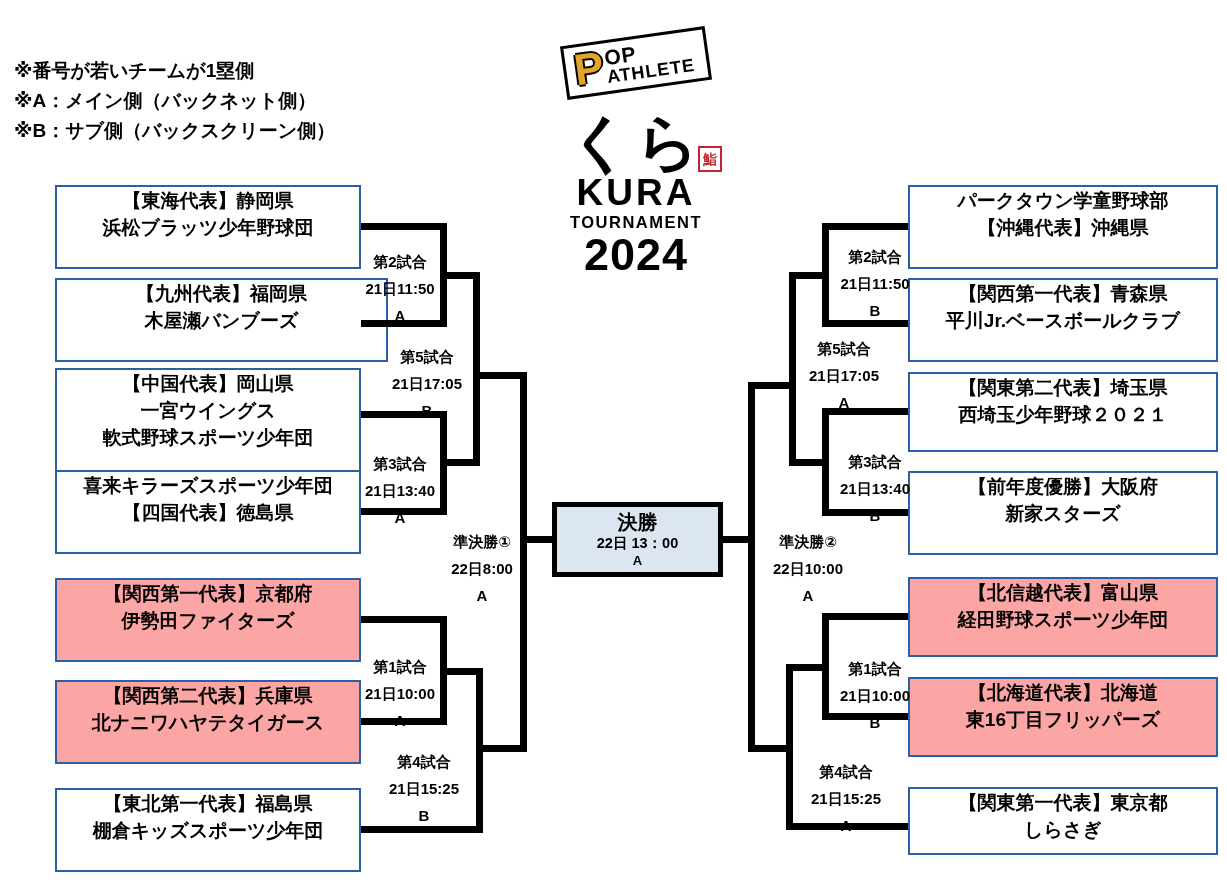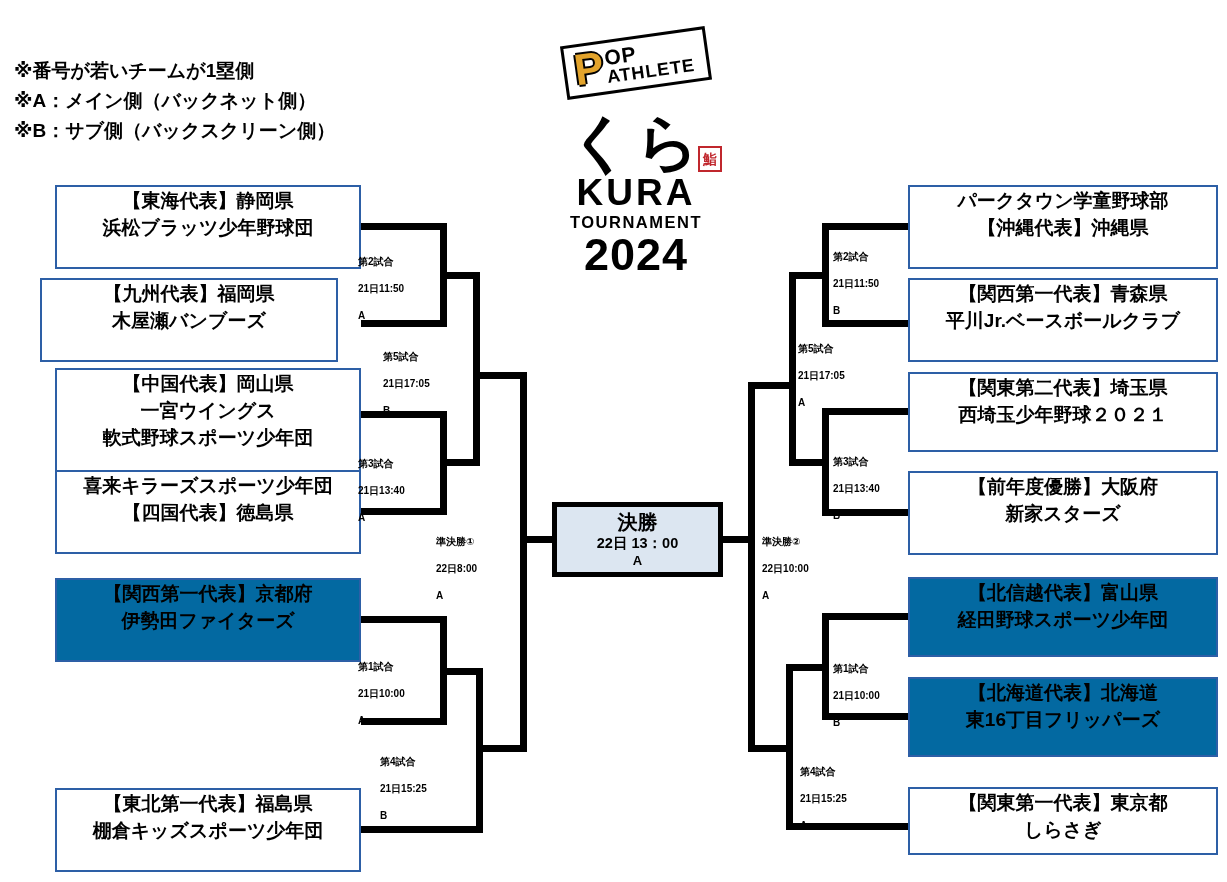--- a/index.html
+++ b/index.html
@@ -23,27 +23,27 @@
   .kana{font-size:62px;font-weight:900;letter-spacing:4px;}
   .seal{position:absolute;right:12px;bottom:2px;width:20px;height:22px;line-height:22px;
         border:2px solid #c0272d;color:#c0272d;font-size:14px;font-weight:bold;}
   .kura{font-size:37px;font-weight:900;letter-spacing:3px;line-height:1.05;}
   .tourn{font-size:16.5px;font-weight:900;letter-spacing:1.5px;line-height:1.1;}
   .year{font-size:45px;font-weight:900;letter-spacing:1px;line-height:1.05;}
   
   .team{position:absolute;box-sizing:border-box;border:2px solid #2d5fa6;background:#fff;
         display:flex;flex-direction:column;justify-content:flex-start;align-items:center;
         text-align:center;font-weight:bold;font-size:19px;line-height:27px;}
-  .team.yellow{background:#0369a1;}
+  .team.yellow{background:#fca5a5;}
   
   .hline,.vline{position:absolute;background:#000;}
   .hline{height:7px;}
   .vline{width:7px;}
   
-  .mlabel{position:absolute;text-align:left;font-weight:bold;font-size:10px;line-height:27px;white-space:nowrap;}
+  .mlabel{position:absolute;text-align:center;font-weight:bold;font-size:15px;line-height:27px;white-space:nowrap;}
   
   .final{position:absolute;left:552px;top:502px;width:171px;height:75px;box-sizing:border-box;
          border:5px solid #000;background:#dce6f1;display:flex;flex-direction:column;
          justify-content:center;align-items:center;text-align:center;font-weight:bold;}
   .final .t1{font-size:20px;line-height:24px;}
   .final .t2{font-size:14.5px;line-height:19px;}
   .final .t3{font-size:13px;line-height:16px;}
 </style>
 </head>
 <body>
@@ -68,36 +68,40 @@
     </div>
     <div class="kura">KURA</div>
     <div class="tourn">TOURNAMENT</div>
     <div class="year">2024</div>
   </div>
 
   <div class="team" style="left:55px;top:185px;width:306px;height:84px">
     <span>【東海代表】静岡県</span>
     <span>浜松ブラッツ少年野球団</span>
   </div>
-  <div class="team" style="left:40px;top:278px;width:298px;height:84px">
+  <div class="team" style="left:55px;top:278px;width:333px;height:84px">
     <span>【九州代表】福岡県</span>
     <span>木屋瀬バンブーズ</span>
   </div>
   <div class="team" style="left:55px;top:368px;width:306px;height:122px">
     <span>【中国代表】岡山県</span>
     <span>一宮ウイングス</span>
     <span>軟式野球スポーツ少年団</span>
   </div>
   <div class="team" style="left:55px;top:470px;width:306px;height:84px">
     <span>喜来キラーズスポーツ少年団</span>
     <span>【四国代表】徳島県</span>
   </div>
   <div class="team yellow" style="left:55px;top:578px;width:306px;height:84px">
     <span>【関西第一代表】京都府</span>
     <span>伊勢田ファイターズ</span>
+  </div>
+  <div class="team yellow" style="left:55px;top:680px;width:306px;height:84px">
+    <span>【関西第二代表】兵庫県</span>
+    <span>北ナニワハヤテタイガース</span>
   </div>
   <div class="team" style="left:55px;top:788px;width:306px;height:84px">
     <span>【東北第一代表】福島県</span>
     <span>棚倉キッズスポーツ少年団</span>
   </div>
 
   <div class="team" style="left:908px;top:185px;width:310px;height:84px">
     <span>パークタウン学童野球部</span>
     <span>【沖縄代表】沖縄県</span>
   </div>

